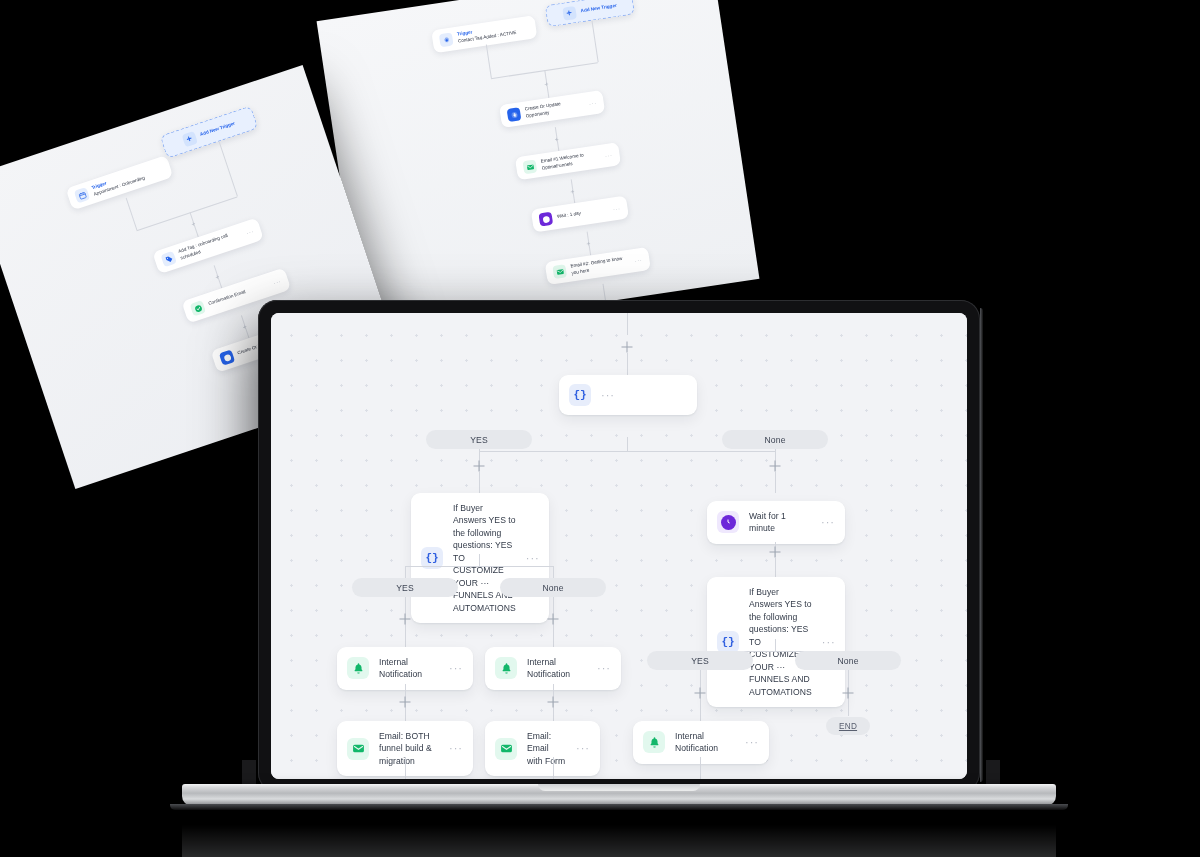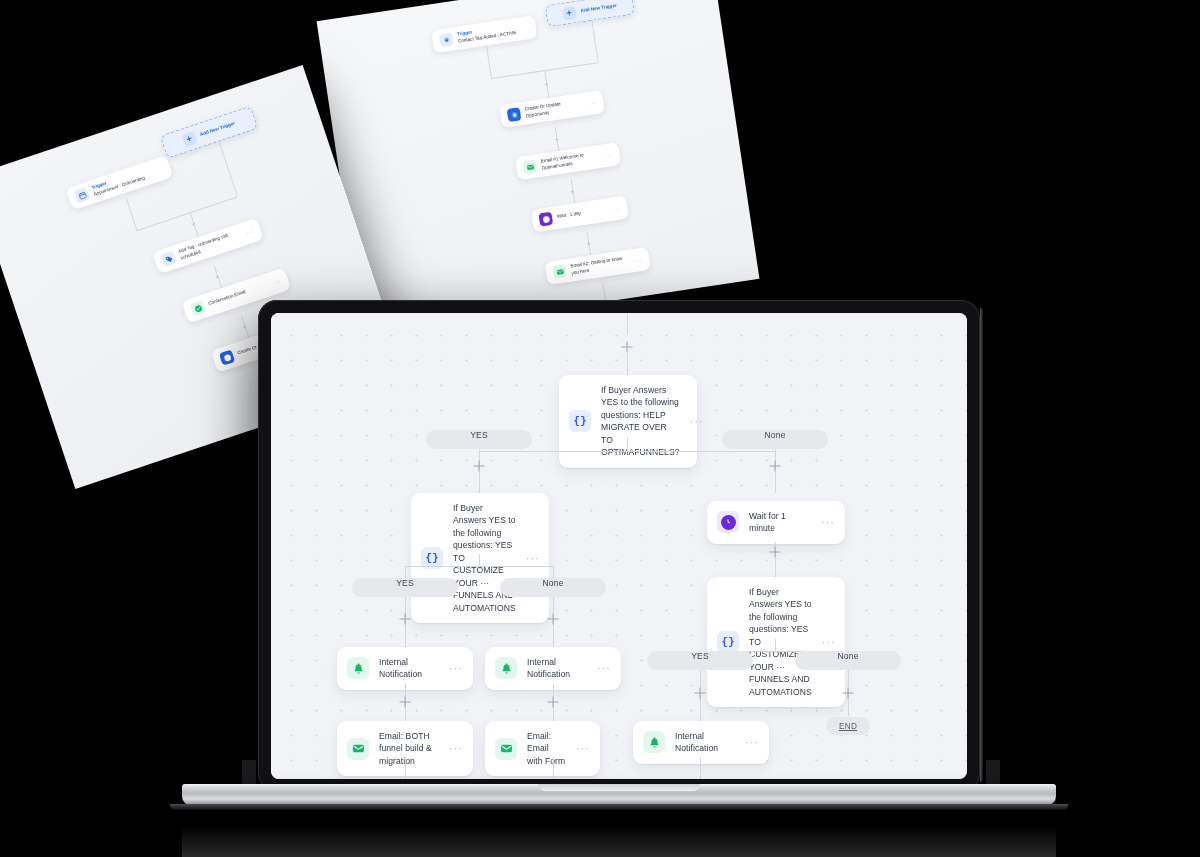--- a/index.html
+++ b/index.html
@@ -151,21 +151,21 @@
   .ic-clock { background:#efe8fd; }
   .ic-clock .dot { width:15px;height:15px;border-radius:50%;background:#6d28d9;display:flex;align-items:center;justify-content:center;}
   .ic-bell { background:#e2f8ee; }
   .ic-mail { background:#e2f8ee; }
   .node svg { display:block; }
 
   
   .pill {
     position:absolute; height: 19px; border-radius: 11px;
     background:#e6e8ec; color:#3e4554;
-    font-size: 8.6px; display:flex; justify-content:center;
+    font-size: 8.6px; display:flex; align-items:center; justify-content:center;
     letter-spacing:.15px;
   }
   .end-pill {
     position:absolute; height:18px; border-radius:9px; background:#e6e8ec;
     color:#5a6070; font-size:8.2px; display:flex;align-items:center;justify-content:center;
     letter-spacing:.3px;
   }
   
   .ln { position:absolute; background:#d3d6dd; }
   .lnv { width:1px; }
@@ -345,21 +345,20 @@
     <div id="lid">
       <div id="screen">
         <div id="canvas">
 
           <div class="ln lnv" style="left:356px; top:0px; height:22px;"></div>
           <div class="plus" style="left:356px; top:34px;"></div>
           <div class="ln lnv" style="left:356px; top:40px; height:22px;"></div>
 
           <div class="node" style="left:288px; top:62px; width:138px;">
             <span class="nico ic-code">{}</span>
-            <span class="ntxt">If Buyer Answers YES to the following questions: HELP MIGRATE OVER TO OPTIMAFUNNELS?</span>
             <span class="ndots">···</span>
           </div>
 
           <div class="ln lnv" style="left:356px; top:124px; height:14px;"></div>
           <div class="ln lnh" style="left:208px; top:138px; width:296px;"></div>
           <div class="ln lnv" style="left:208px; top:138px; height:14px;"></div>
           <div class="ln lnv" style="left:504px; top:138px; height:14px;"></div>
 
           <div class="pill" style="left:155px; top:117px; width:106px;">
               <span>YES</span>

